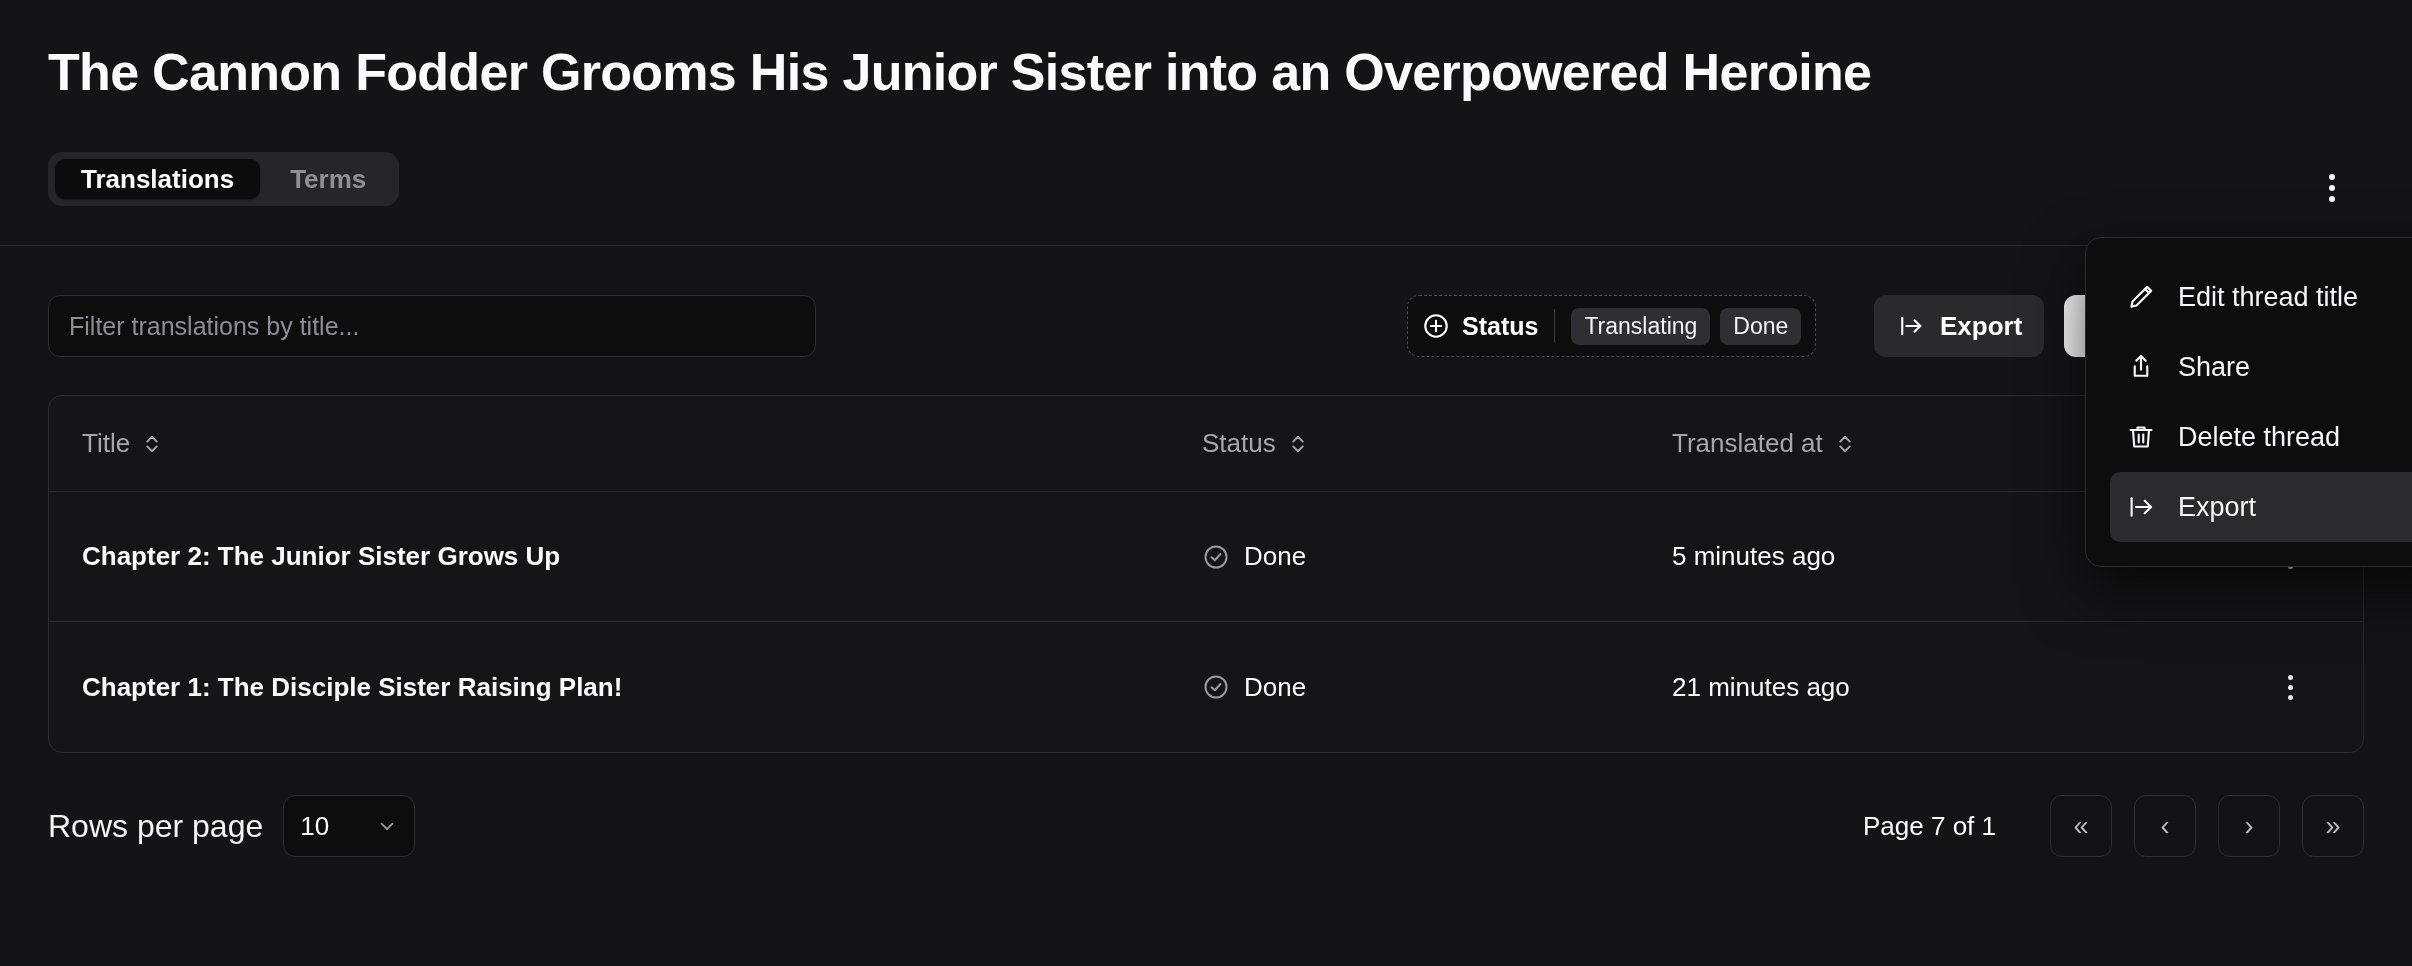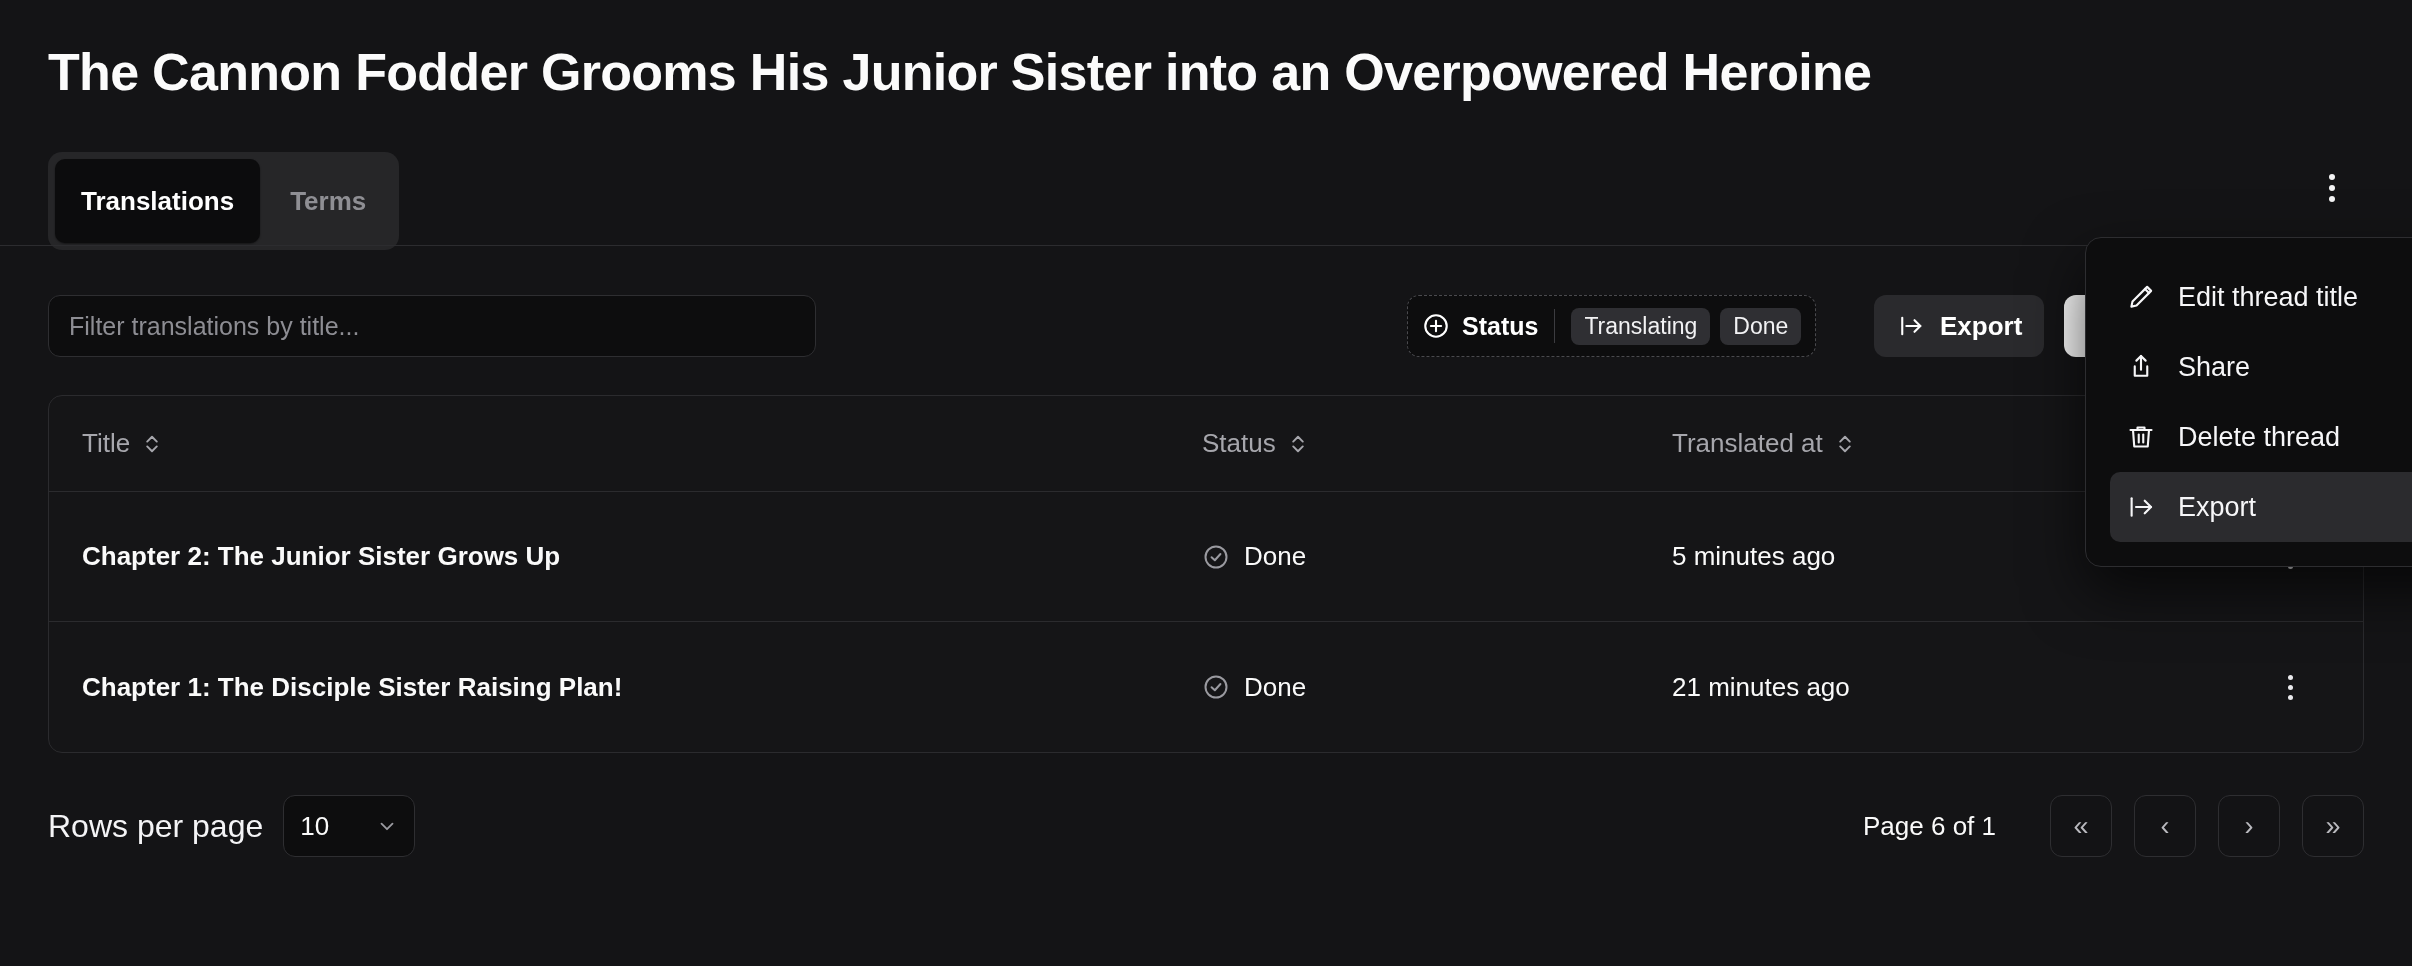--- a/index.html
+++ b/index.html
@@ -43,21 +43,21 @@
     display: inline-flex;
     align-items: center;
     background: #262628;
     border-radius: 14px;
     padding: 7px;
     gap: 4px;
   }
   .tab {
     font-size: 26px;
     font-weight: 700;
-    padding: 29px 26px;
+    padding: 7px 26px;
     border-radius: 10px;
     color: #8f8f94;
     cursor: pointer;
     white-space: nowrap;
     line-height: 1;
   }
   .tab.active {
     background: #0c0c0d;
     color: #ffffff;
     box-shadow: 0 1px 2px rgba(0,0,0,0.45);
@@ -502,21 +502,21 @@
     <div class="rows-select">
       <span class="val">10</span>
       <span>
         <svg width="22" height="22" viewBox="0 0 24 24" fill="none" stroke="#9a9aa0" stroke-width="2" stroke-linecap="round" stroke-linejoin="round">
           <polyline points="6,9.5 12,15.5 18,9.5"></polyline>
         </svg>
       </span>
     </div>
 
     <div class="pager">
-      <span class="page-info">Page 6 of 1</span>
+      <span class="page-info">Page 7 of 1</span>
       <span class="pg-btn">«</span>
       <span class="pg-btn">‹</span>
       <span class="pg-btn">›</span>
       <span class="pg-btn">»</span>
     </div>
   </div>
 
   <div class="menu">
 
     <div class="menu-item">

